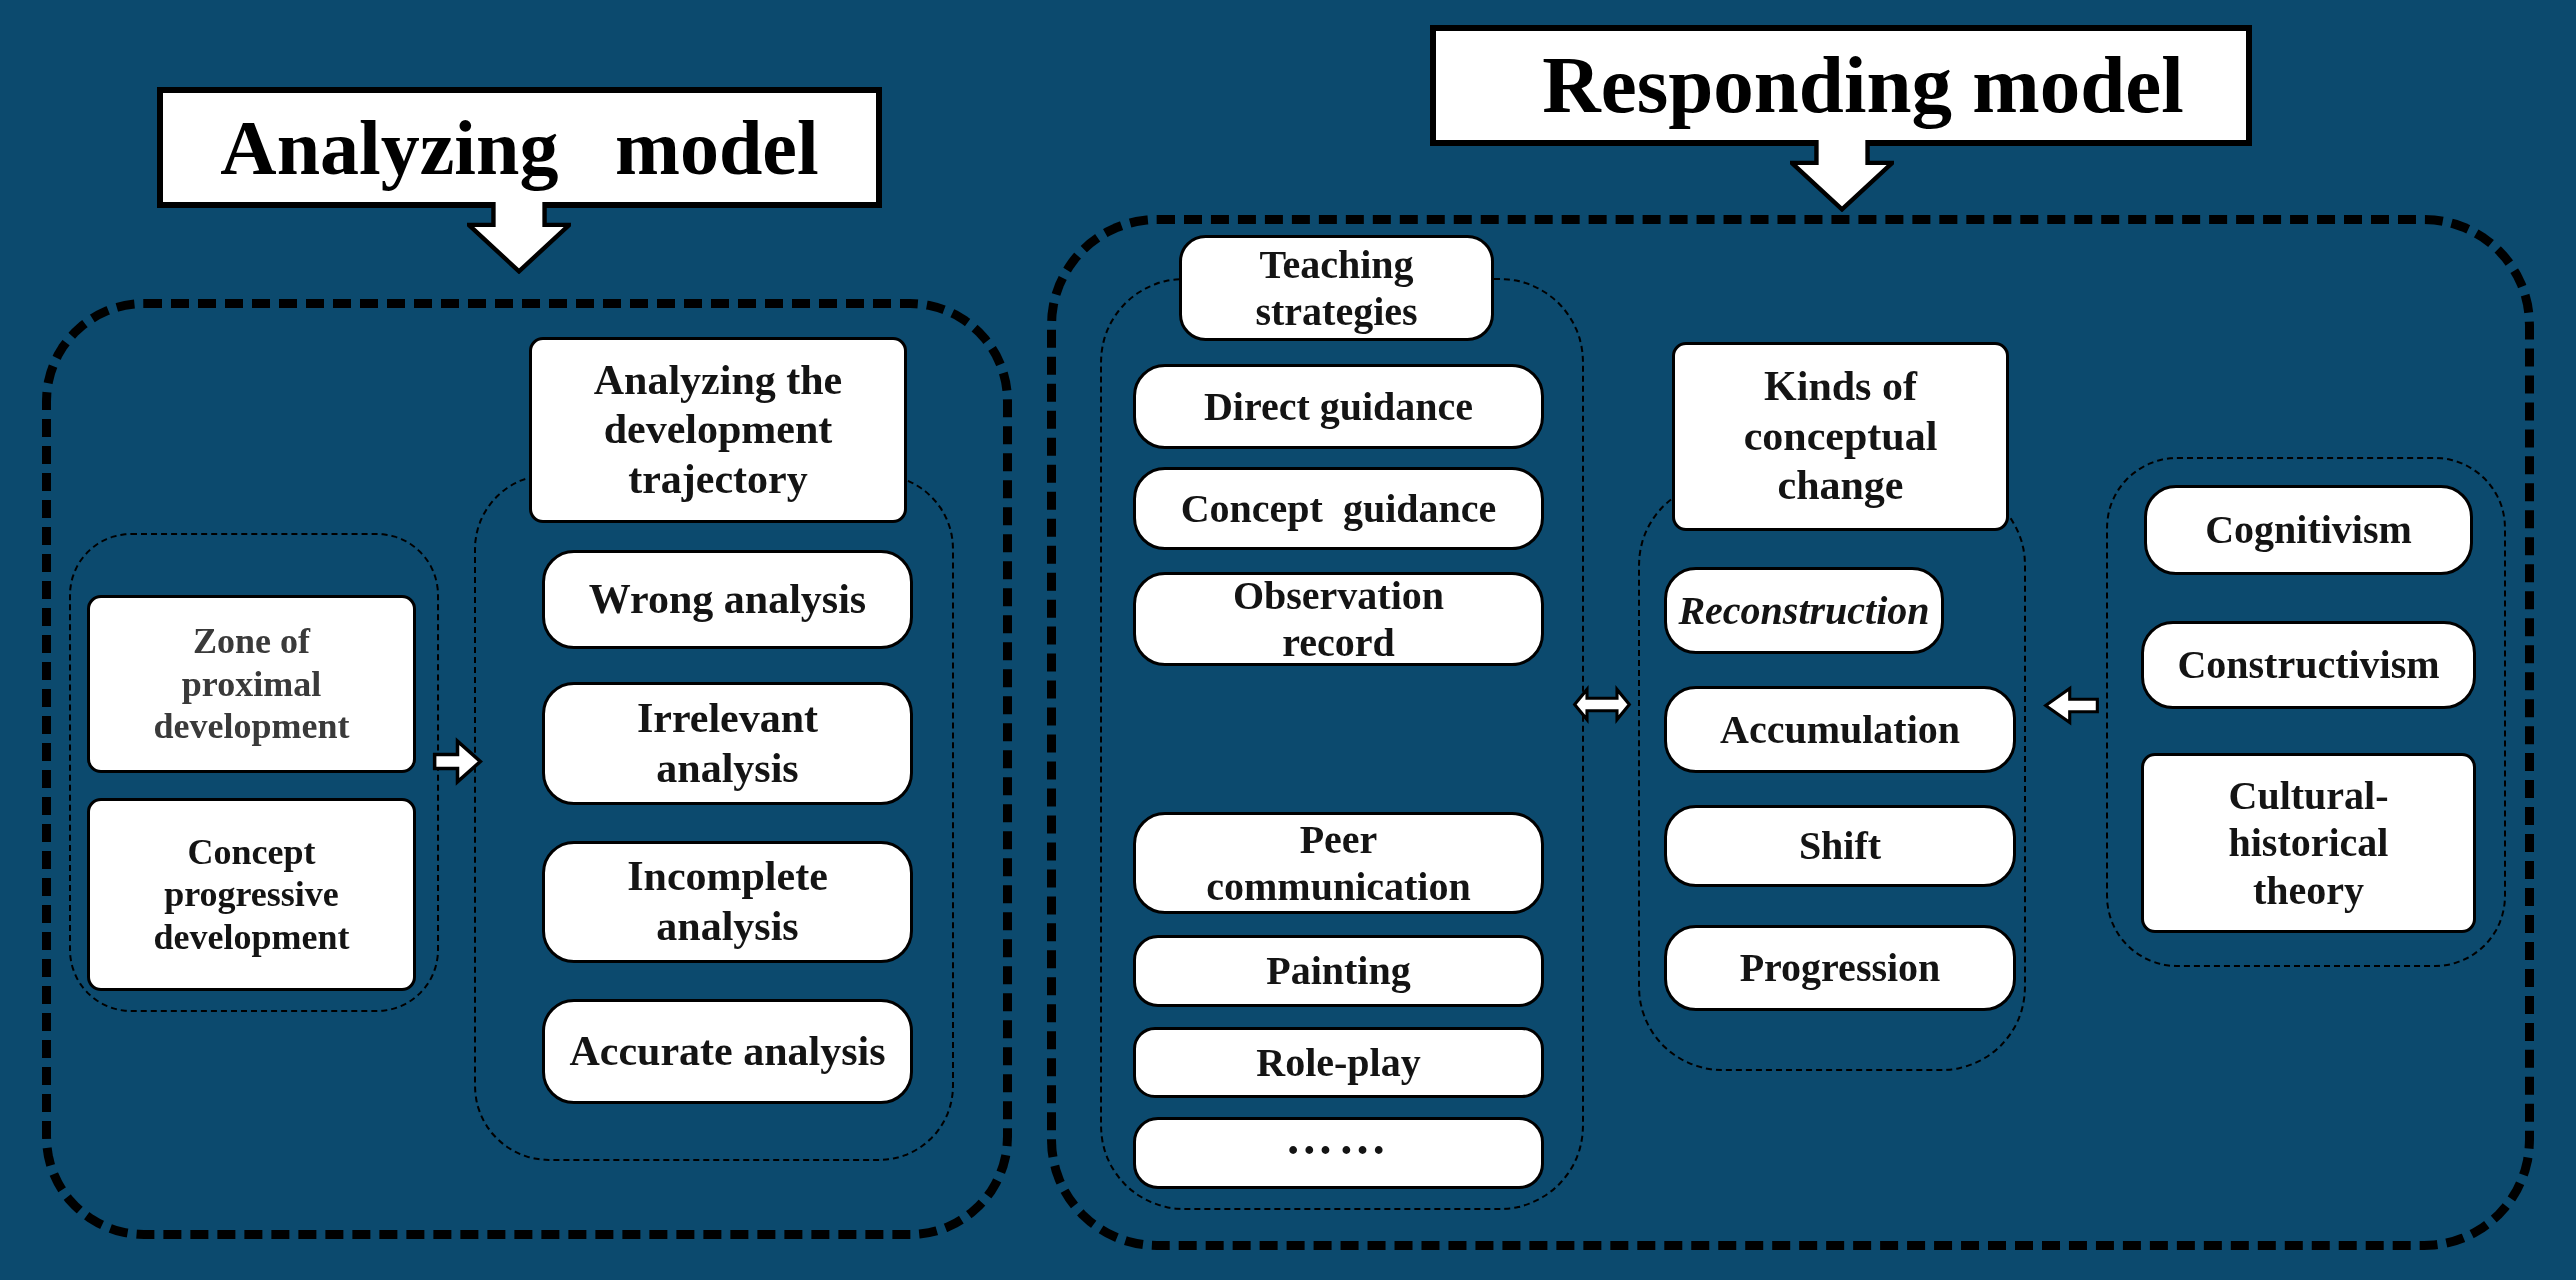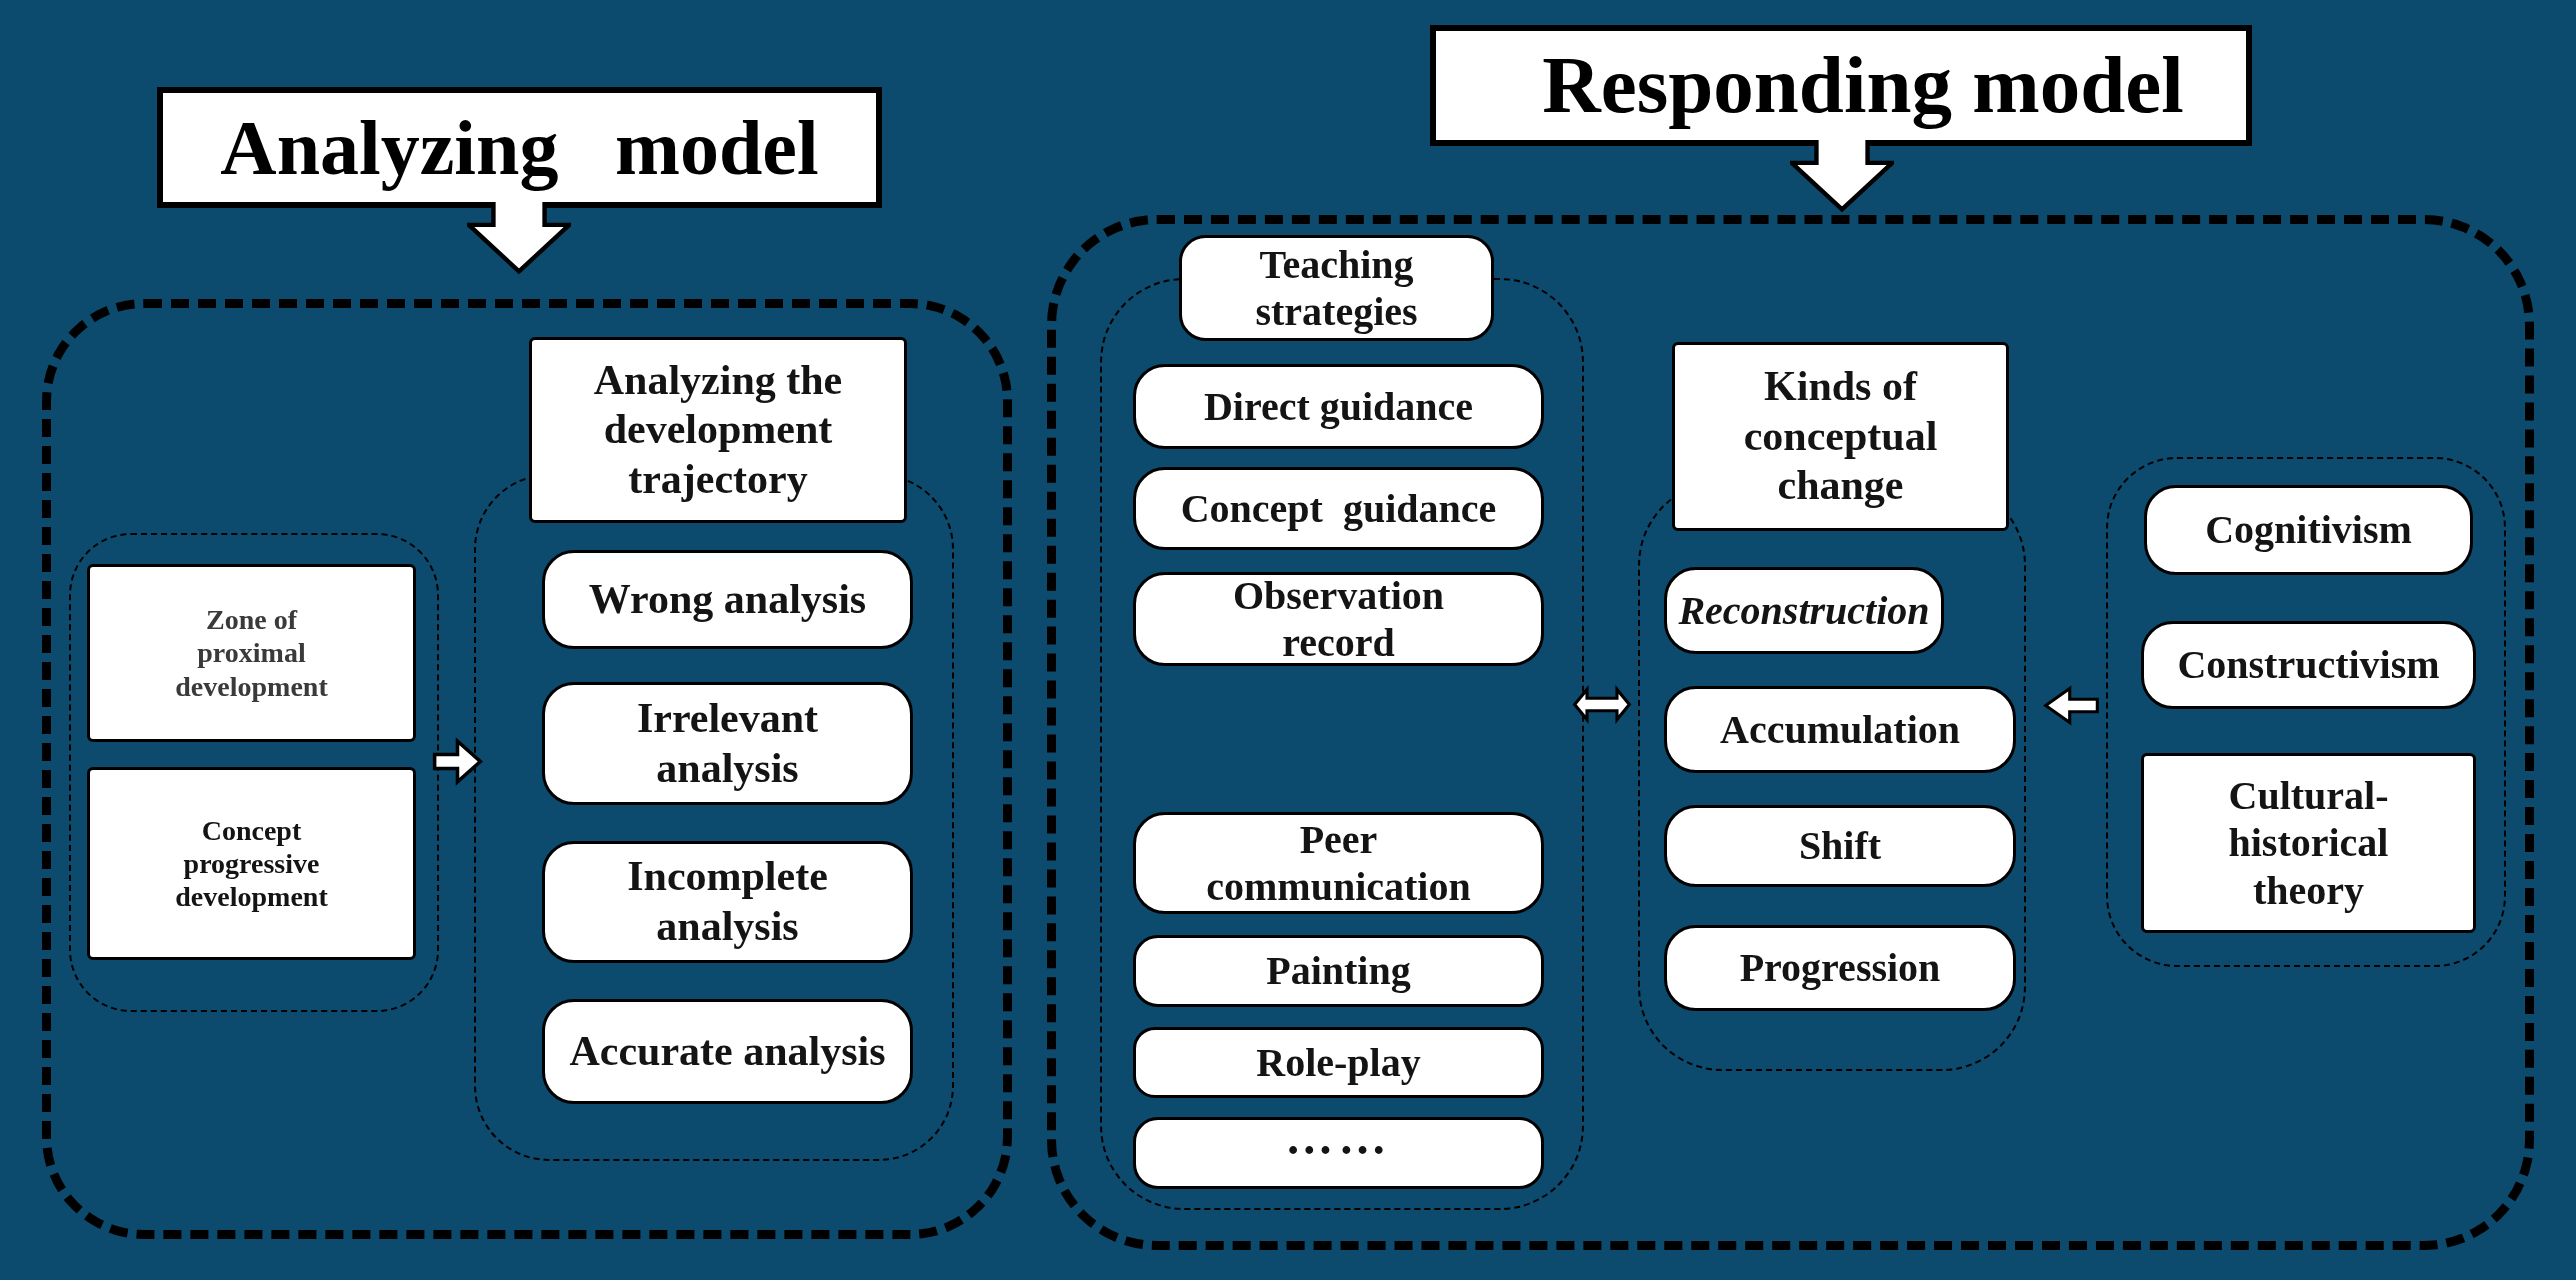--- a/index.html
+++ b/index.html
@@ -12,21 +12,21 @@
     overflow:hidden;
   }
   
   .box{
     position:absolute;box-sizing:border-box;
     background:#ffffff;border:3.5px solid #000000;border-radius:32px;
     display:flex;align-items:center;justify-content:center;
     text-align:center;font-weight:700;white-space:pre-wrap;
     line-height:1.18;z-index:3;color:#141414;
   }
-  .r45{border-radius:6px;}
+  .r45{border-radius:14px;}
   
   .title{
     position:absolute;box-sizing:border-box;
     background:#ffffff;border:6.2px solid #000000;
     display:flex;align-items:center;justify-content:center;
     text-align:center;font-weight:700;z-index:4;color:#000000;
     white-space:pre-wrap;
   }
   .title-a{font-size:78px;word-spacing:8.8px;}
   .title-r{font-size:81px;}
@@ -34,21 +34,21 @@
   .dash-lg{
     position:absolute;box-sizing:border-box;
     border:9.7px dashed #000000;border-radius:102px;
     background:transparent;z-index:1;
   }
   .dash-sm{
     position:absolute;box-sizing:border-box;
     border:2.7px dashed #000000;border-radius:75px;
     background:transparent;z-index:2;
   }
-  .f50{font-size:28px;}
+  .f50{font-size:36px;margin-top:31px;}
   .f47{font-size:42px;}
   .f45{font-size:40px;}
   .zone-ink{color:#3a3a3a;}
   .dots-text{display:inline-block;transform:translateY(-26%);letter-spacing:5.3px;font-size:48px;}
   .arrow{position:absolute;z-index:5;}
   .arrow svg{display:block;width:100%;height:100%;}
 </style>
 </head>
 <body>
 

